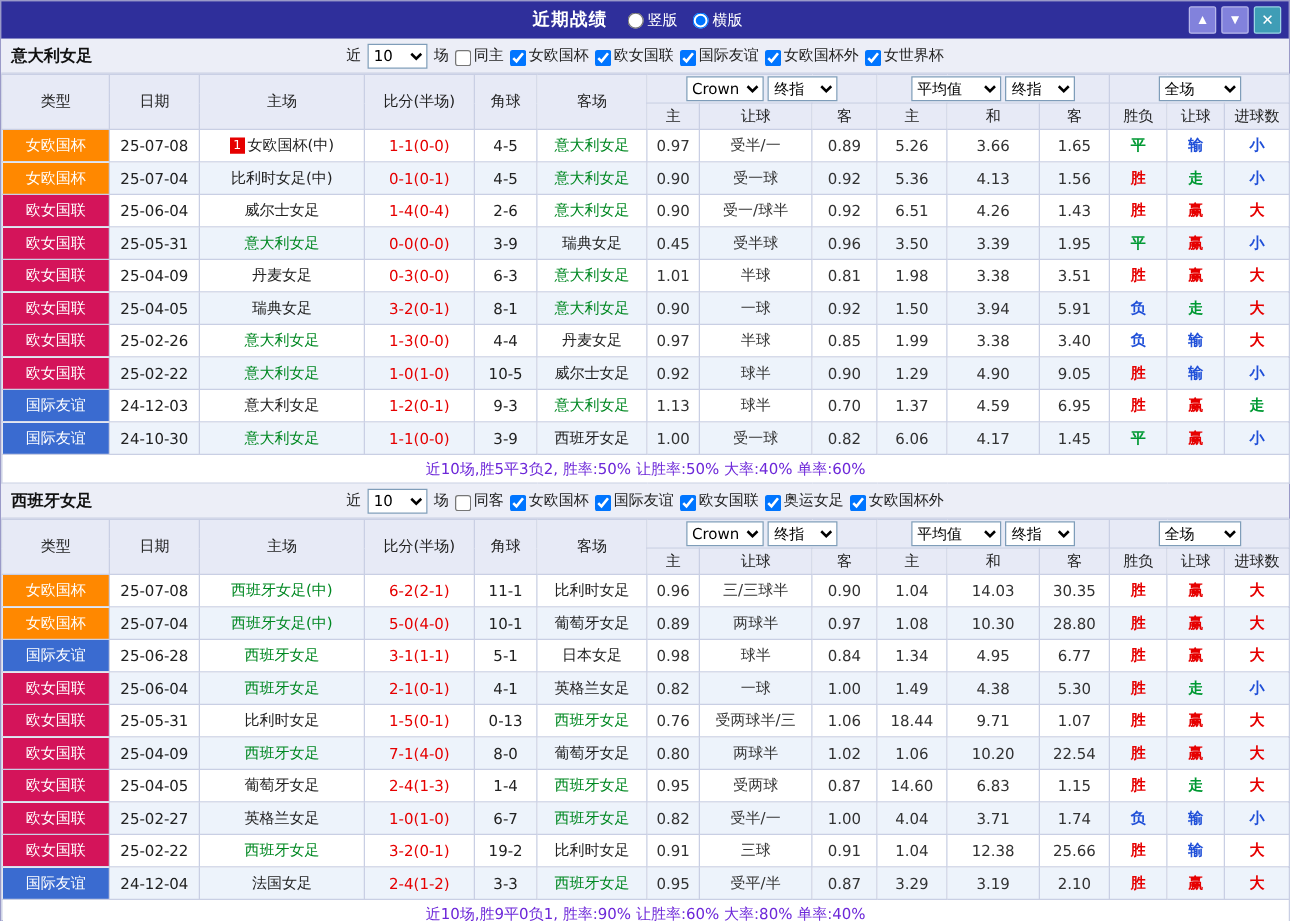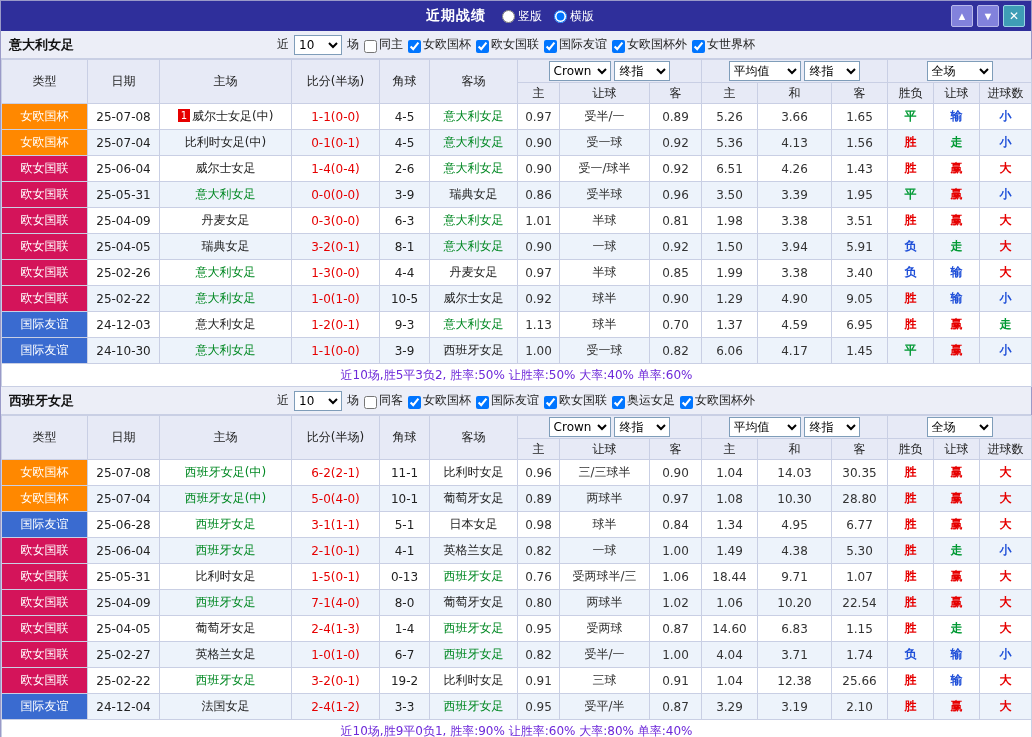--- a/index.html
+++ b/index.html
@@ -168,21 +168,21 @@
         <th>客</th>
         <th>胜负</th>
         <th>让球</th>
         <th>进球数</th>
       </tr>
     </thead>
     <tbody>
         <tr>
           <td class="league" style="background: rgb(255, 136, 0);">女欧国杯</td>
           <td class="date">25-07-08</td>
-          <td class="team"><span class="badge">1</span><span>威尔士女足(中)</span></td>
+          <td class="team"><span class="badge">1</span><span>女欧国杯(中)</span></td>
           <td class="score">1-1(0-0)</td>
           <td class="corner">4-5</td>
           <td class="team"><span class="focus">意大利女足</span></td>
           <td class="num">0.97</td>
           <td class="hand">受半/一</td>
           <td class="num">0.89</td>
           <td class="num">5.26</td>
           <td class="num">3.66</td>
           <td class="num">1.65</td>
           <td class="res" style="color: rgb(0, 153, 51);">平</td>
@@ -223,21 +223,21 @@
           <td class="res" style="color: rgb(230, 0, 0);">赢</td>
           <td class="res" style="color: rgb(230, 0, 0);">大</td>
         </tr>
         <tr>
           <td class="league" style="background: rgb(212, 20, 90);">欧女国联</td>
           <td class="date">25-05-31</td>
           <td class="team"><span class="focus">意大利女足</span></td>
           <td class="score">0-0(0-0)</td>
           <td class="corner">3-9</td>
           <td class="team"><span>瑞典女足</span></td>
-          <td class="num">0.86</td>
+          <td class="num">0.45</td>
           <td class="hand">受半球</td>
           <td class="num">0.96</td>
           <td class="num">3.50</td>
           <td class="num">3.39</td>
           <td class="num">1.95</td>
           <td class="res" style="color: rgb(0, 153, 51);">平</td>
           <td class="res" style="color: rgb(230, 0, 0);">赢</td>
           <td class="res" style="color: rgb(31, 79, 216);">小</td>
         </tr>
         <tr>

